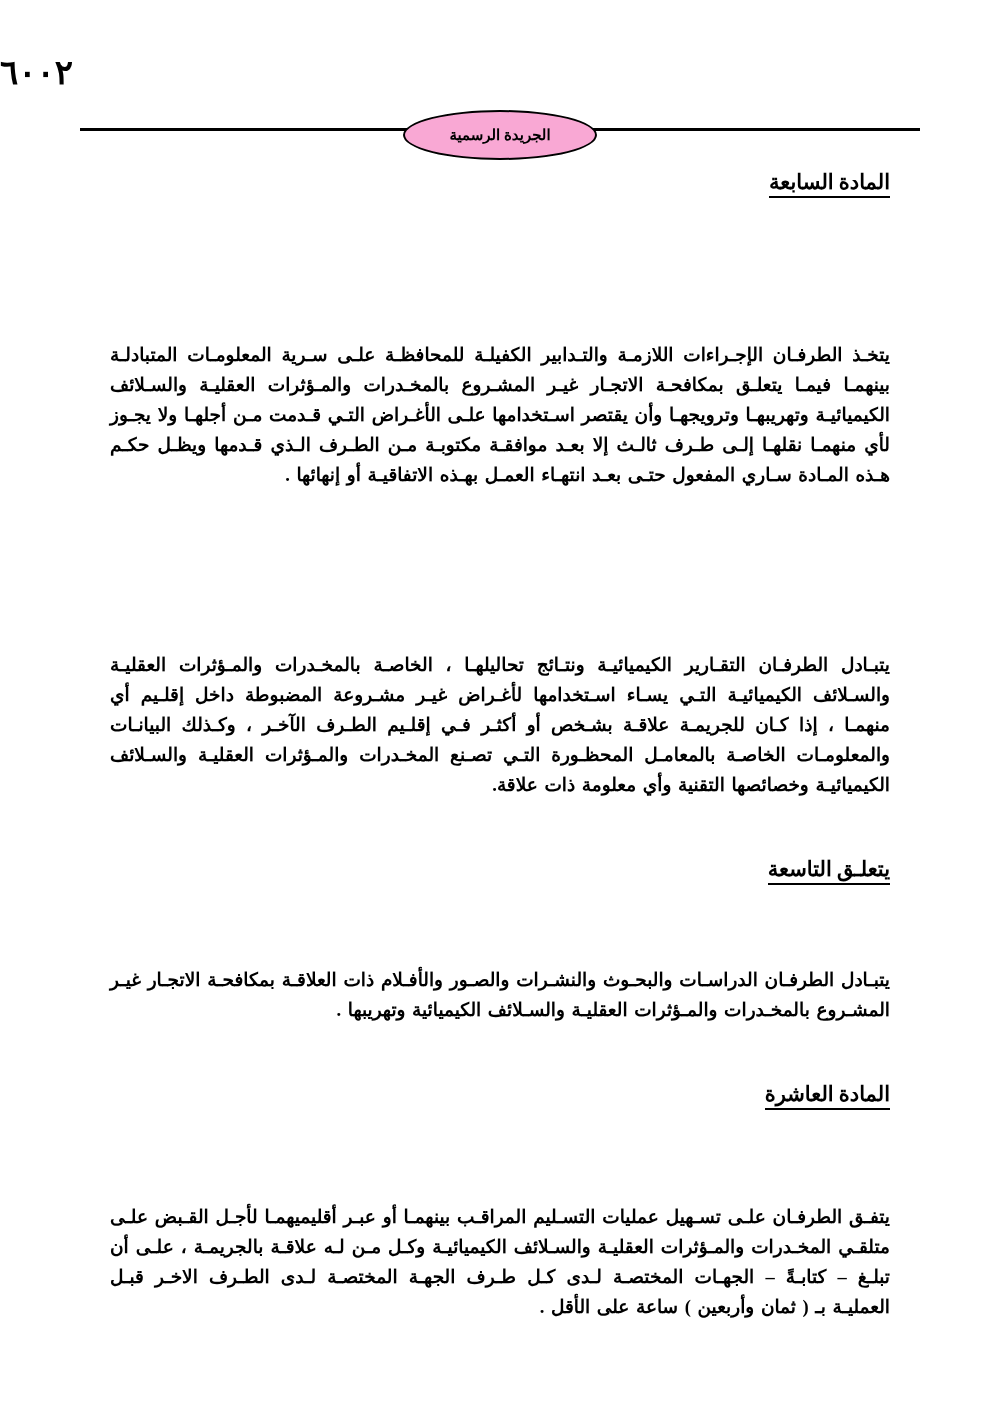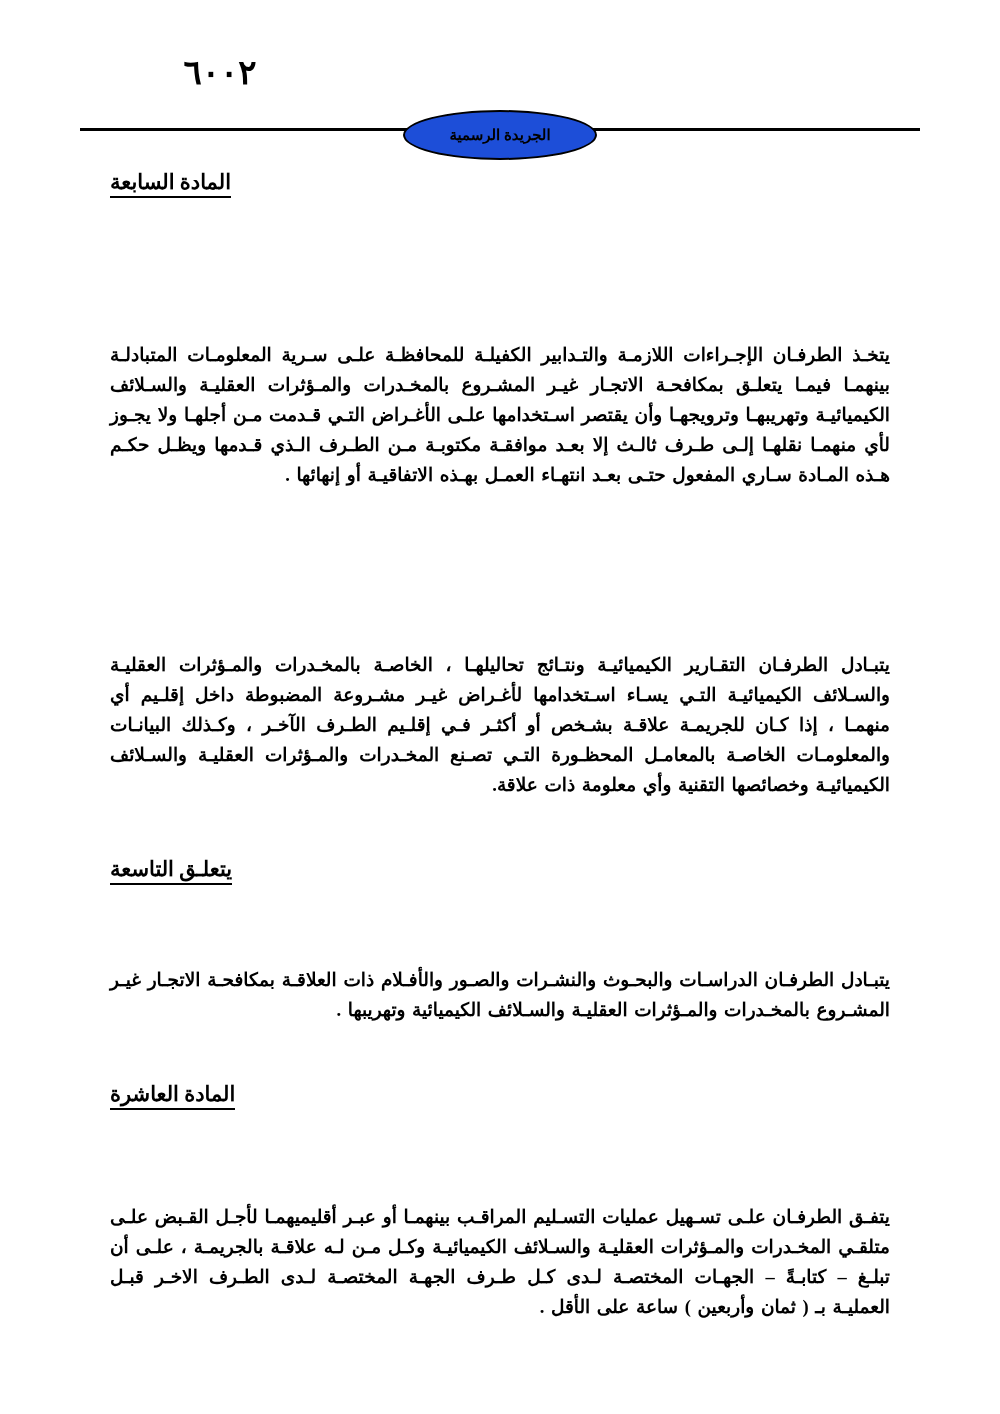--- a/index.html
+++ b/index.html
@@ -17,21 +17,21 @@
     color: #000000;
     overflow: hidden;
   }
 
   
   .page-number {
     position: absolute;
     top: 52px;
     left: 0;
     right: 0;
-    text-align: center;
+    text-align: left;
     font-family: "Liberation Serif", "DejaVu Serif", serif;
     font-size: 34px;
     font-weight: bold;
     letter-spacing: 4px;
     padding-right: 560px; 
   }
   .header-rule-wrap {
     position: absolute;
     top: 110px;
     left: 80px;
@@ -47,38 +47,38 @@
   }
   .header-badge {
     position: absolute;
     top: 0;
     left: 50%;
     transform: translateX(-50%);
     width: 190px;
     height: 46px;
     border: 2px solid #000;
     border-radius: 50%;
-    background: #1d4ed8;
+    background: #f9a8d4;
     display: flex;
     align-items: center;
     justify-content: center;
     font-size: 15px;
     font-weight: bold;
   }
 
   
   .content {
     position: absolute;
     top: 170px;
     left: 110px;
     right: 110px;
   }
 
   .article-title {
-    text-align: left;
+    text-align: right;
     font-size: 21px;
     font-weight: bold;
     margin: 0 0 10px 0;
   }
   .article-title span {
     border-bottom: 2px solid #000;
     padding-bottom: 2px;
   }
 
   .para {

